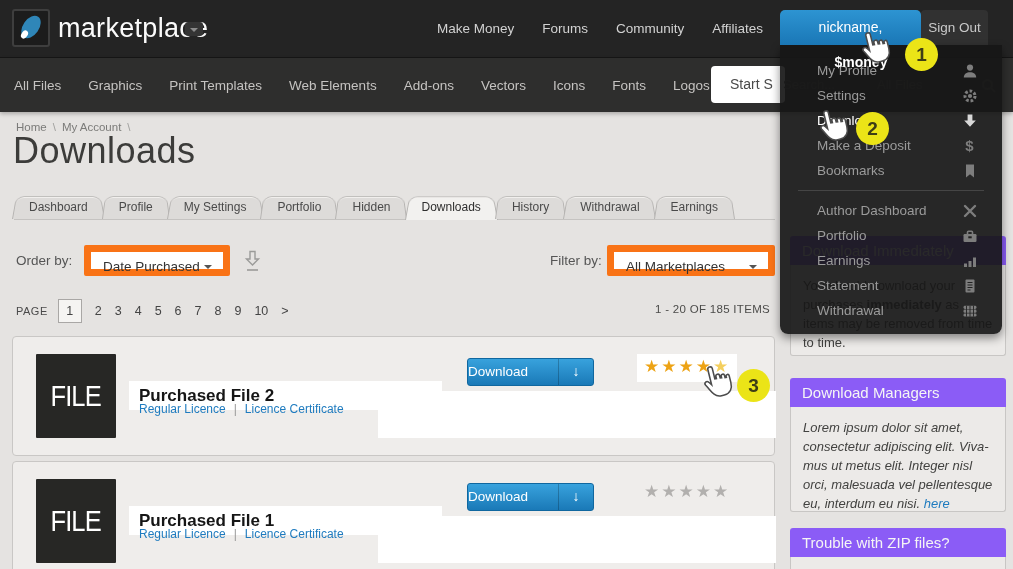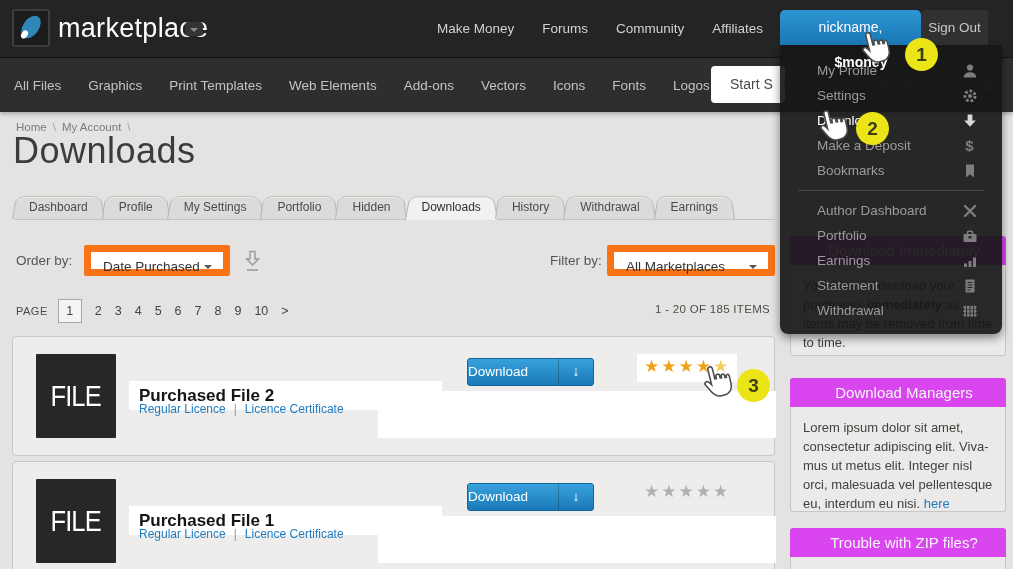--- a/index.html
+++ b/index.html
@@ -64,21 +64,21 @@
   .btn-dl .lbl{position:absolute;left:0;top:0;line-height:26px;}
   .btn-dl .arr{position:absolute;right:0;top:0;width:34px;height:100%;border-left:1px solid rgba(0,0,0,.22);text-align:center;line-height:25px;font-weight:bold;font-size:14px;}
   .stars{position:absolute;left:624px;top:17px;height:26px;padding:2px 7px 0 7px;font-size:17px;letter-spacing:2px;white-space:nowrap;}
   .stars.on-white{background:#fff;}
   .st-g{color:#eda315;}
   .st-gh{color:#f4cf5e;}
   .st-e{color:#b2b0ae;}
   .wpanel{position:absolute;left:365px;top:54px;width:398px;height:47px;background:#fff;}
 
   
-  .sbox-h{position:absolute;left:790px;width:216px;height:29px;background:#d946ef;border-radius:3px 3px 0 0;color:#f5f5f5;font-size:15px;line-height:29px;padding-left:12px;box-sizing:border-box;text-align:center;}
+  .sbox-h{position:absolute;left:790px;width:216px;height:29px;background:#8b5cf6;border-radius:3px 3px 0 0;color:#f5f5f5;font-size:15px;line-height:29px;padding-left:12px;box-sizing:border-box;}
   .sbox-b{position:absolute;left:790px;width:216px;background:#eceae8;border:1px solid #c8c6c4;border-top:none;border-radius:0 0 3px 3px;box-sizing:border-box;font-size:13px;line-height:19px;color:#424240;padding:11px 12px;}
   .sbox-b a{color:#1e7bbf;text-decoration:none;}
 
   
   .menu{position:absolute;left:780px;top:45px;width:222px;height:289px;background:rgba(23,23,23,.92);border-radius:0 0 8px 8px;z-index:50;box-shadow:0 4px 10px rgba(0,0,0,.45);box-sizing:border-box;padding-top:13px;}
   .mi{display:flex;align-items:center;justify-content:space-between;height:25px;padding:0 24px 0 37px;color:#9b9b9b;font-size:13.5px;}
   .mi.active{color:#fff;}
   .mi .ic{width:17px;height:17px;display:flex;align-items:center;justify-content:center;}
   .mdiv{height:1px;background:#454545;margin:7px 18px;}
   .mi .dollar{color:#7d7d7d;font-weight:bold;font-size:15px;}
@@ -218,21 +218,21 @@
     <div class="stars"><span class="st-e">★</span><span class="st-e">★</span><span class="st-e">★</span><span class="st-e">★</span><span class="st-e">★</span></div>
     <div class="wpanel"></div>
   </div>
 
   <div class="sbox-h" style="top:236px;">Download Immediately</div>
   <div class="sbox-b" style="top:265px;height:91px;">
     <span>You should download your purchases </span><b>immediately</b><span> as items may be removed from time to time.</span>
   </div>
 
   <div class="sbox-h" style="top:378px;">Download Managers</div>
-  <div class="sbox-b" style="top:407px;height:105px;overflow:hidden;">
+  <div class="sbox-b" style="top:407px;height:105px;overflow:hidden;font-style:italic;">
     <span>Lorem ipsum dolor sit amet, consectetur adipiscing elit. Viva-mus ut metus elit. Integer nisl orci, malesuada vel pellentesque eu, interdum eu nisi.</span> <a>here</a>
   </div>
 
   <div class="sbox-h" style="top:528px;">Trouble with ZIP files?</div>
   <div class="sbox-b" style="top:557px;height:40px;"></div>
 
   <div class="menu">
     <div class="mi">
       <span>My Profile</span>
       <span class="ic">

